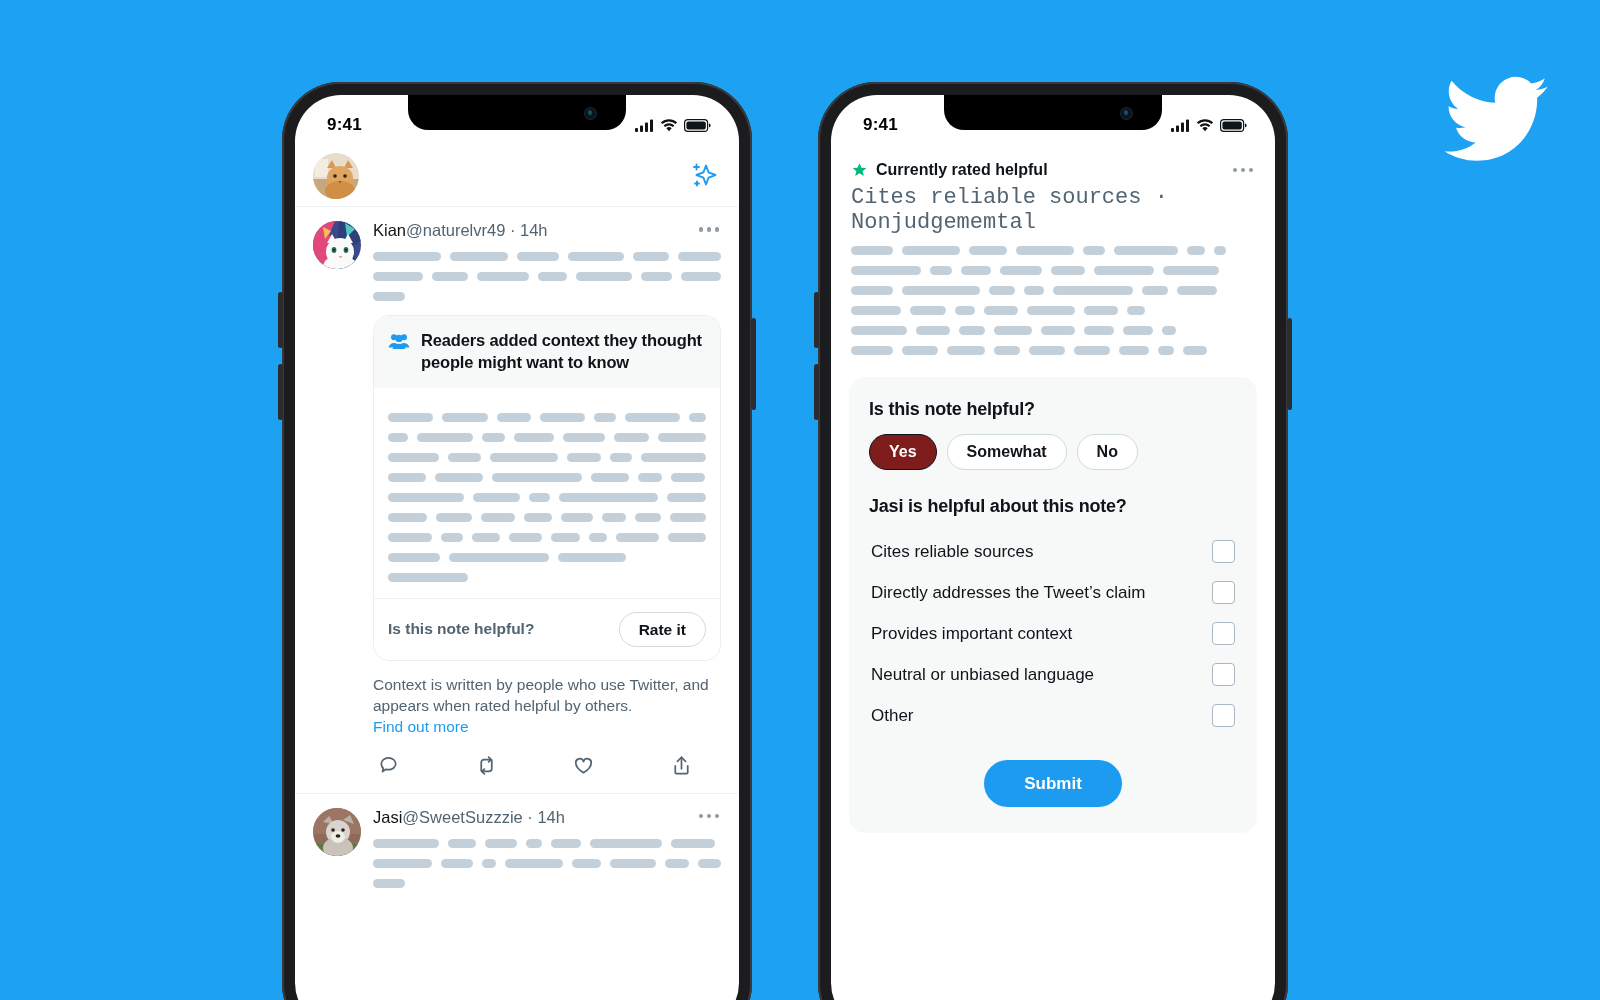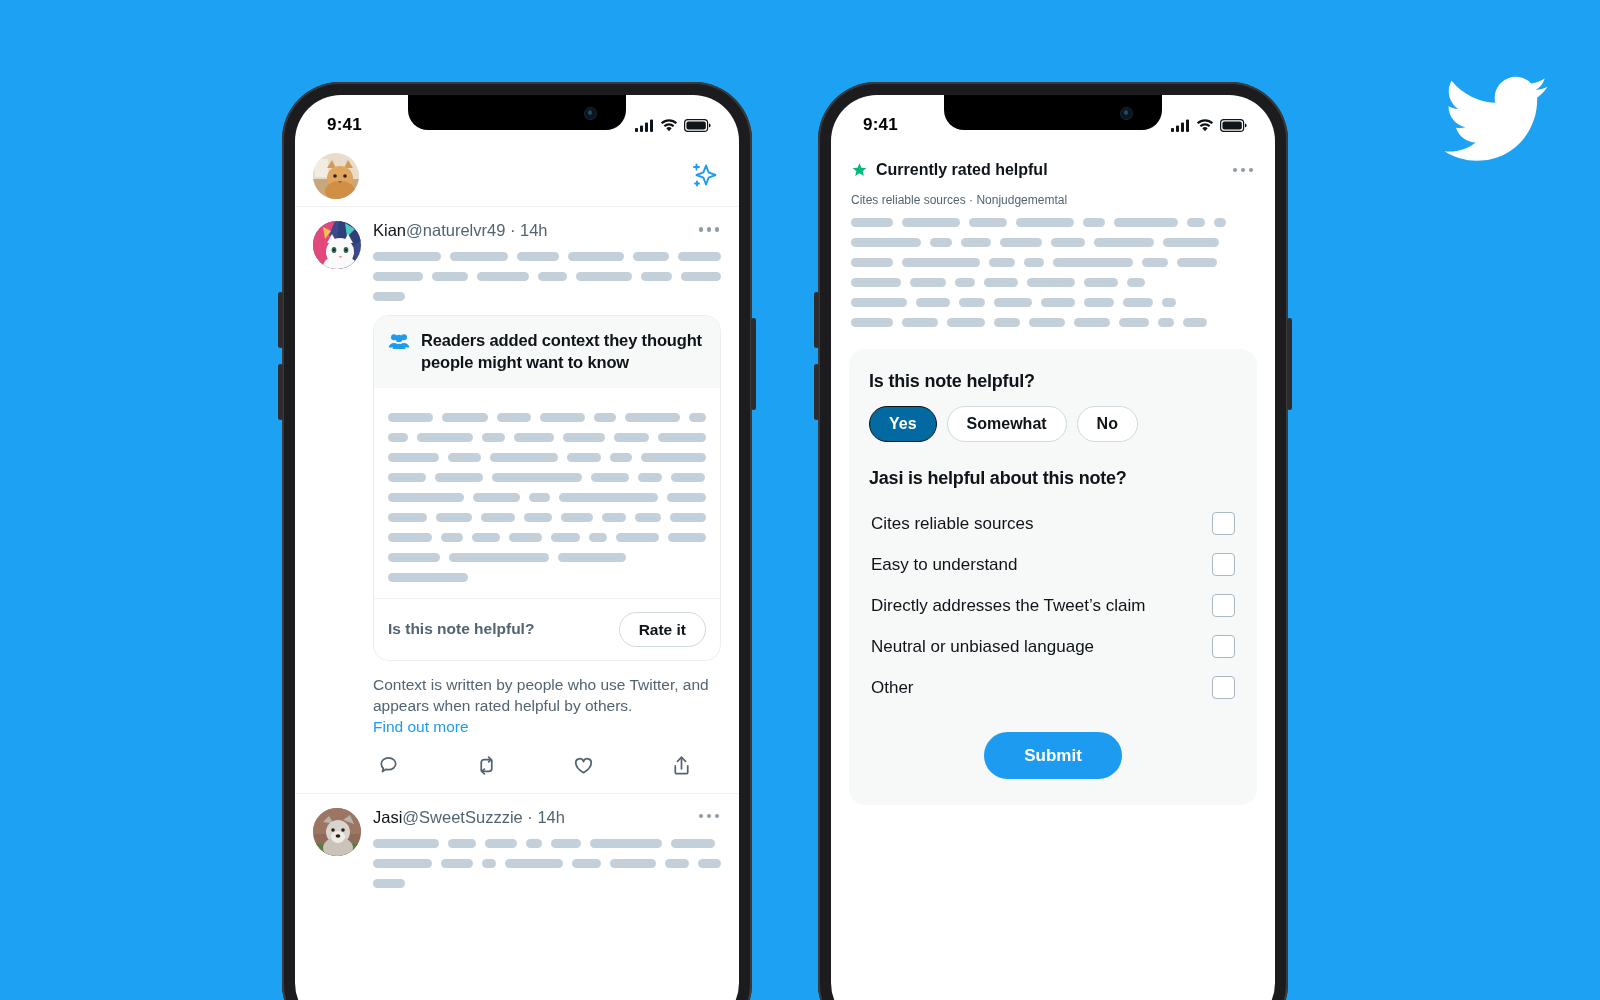--- a/index.html
+++ b/index.html
@@ -266,23 +266,24 @@
     justify-content: space-between;
   }
   .rated-left { display: flex; align-items: center; gap: 8px; }
   .rated-left svg { display: block; flex: none; }
   .rated-status {
     font-size: 16px;
     font-weight: 700;
     color: #0f1419;
   }
   .rated-sub {
-    margin-top: 14px;
-    font-size: 12px;
+    margin-top: 6px;
+    font-size: 22px;
     color: #536471;
+    font-family: Liberation Mono, monospace;
   }
   .rated-lines { margin-top: 8px; }
 
   
   .form-card {
     margin: 22px 18px 0 18px;
     background: #f7f9f9;
     border-radius: 16px;
     padding: 22px 20px 26px 20px;
   }
@@ -301,21 +302,21 @@
     border-radius: 999px;
     padding: 9px 19px;
     font-size: 16px;
     font-weight: 700;
     line-height: 1;
     border: 1px solid #cfd9de;
     background: #fff;
     color: #0f1419;
   }
   .pill.selected {
-    background: #0369a1;
+    background: #7f1d1d;
     color: #fff;
     border-color: #0f1419;
   }
   .form-q2 { margin-top: 26px; }
 
   .check-list { margin-top: 14px; text-align: center; }
   .check-row {
     display: flex;
     align-items: center;
     justify-content: space-between;
@@ -789,25 +790,25 @@
       </div>
 
       <div class="form-q form-q2">Jasi is helpful about this note?</div>
 
       <div class="check-list">
         <div class="check-row">
           <span class="check-label">Cites reliable sources</span>
           <span class="checkbox"></span>
         </div>
         <div class="check-row">
-          <span class="check-label">Easy to understand</span>
+          <span class="check-label">Directly addresses the Tweet’s claim</span>
           <span class="checkbox"></span>
         </div>
         <div class="check-row">
-          <span class="check-label">Directly addresses the Tweet’s claim</span>
+          <span class="check-label">Provides important context</span>
           <span class="checkbox"></span>
         </div>
         <div class="check-row">
           <span class="check-label">Neutral or unbiased language</span>
           <span class="checkbox"></span>
         </div>
         <div class="check-row">
           <span class="check-label">Other</span>
           <span class="checkbox"></span>
         </div>

